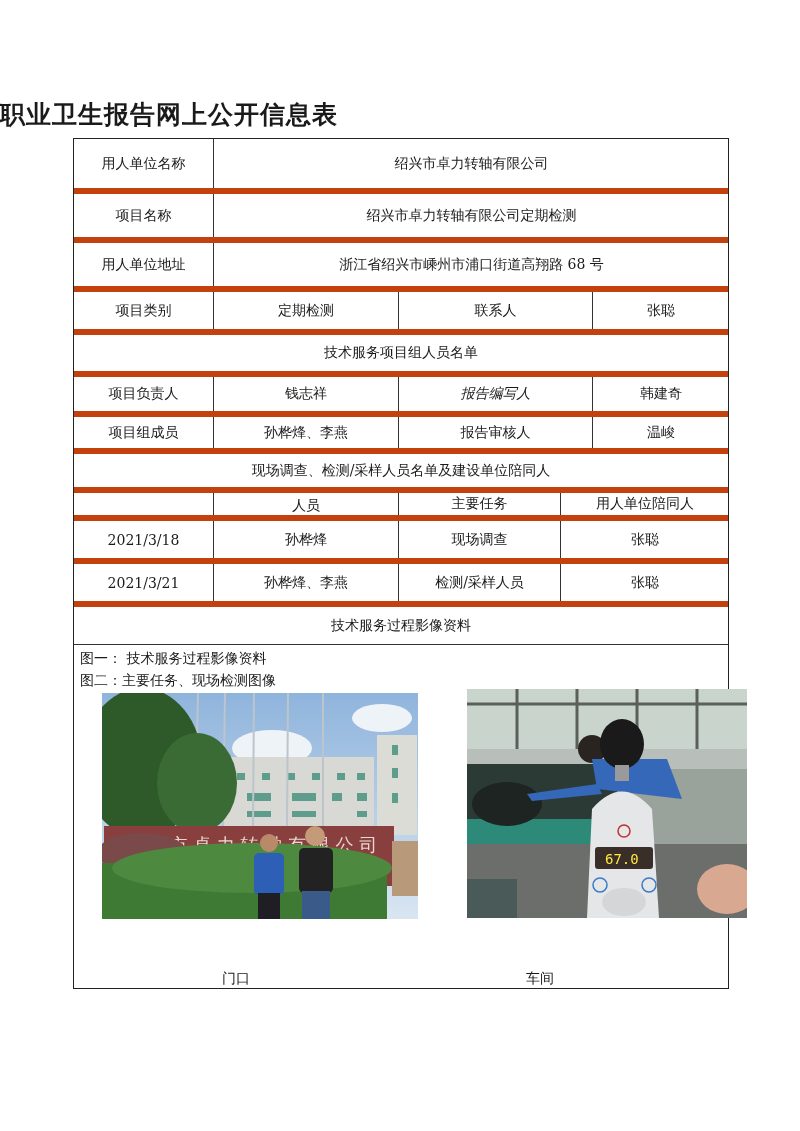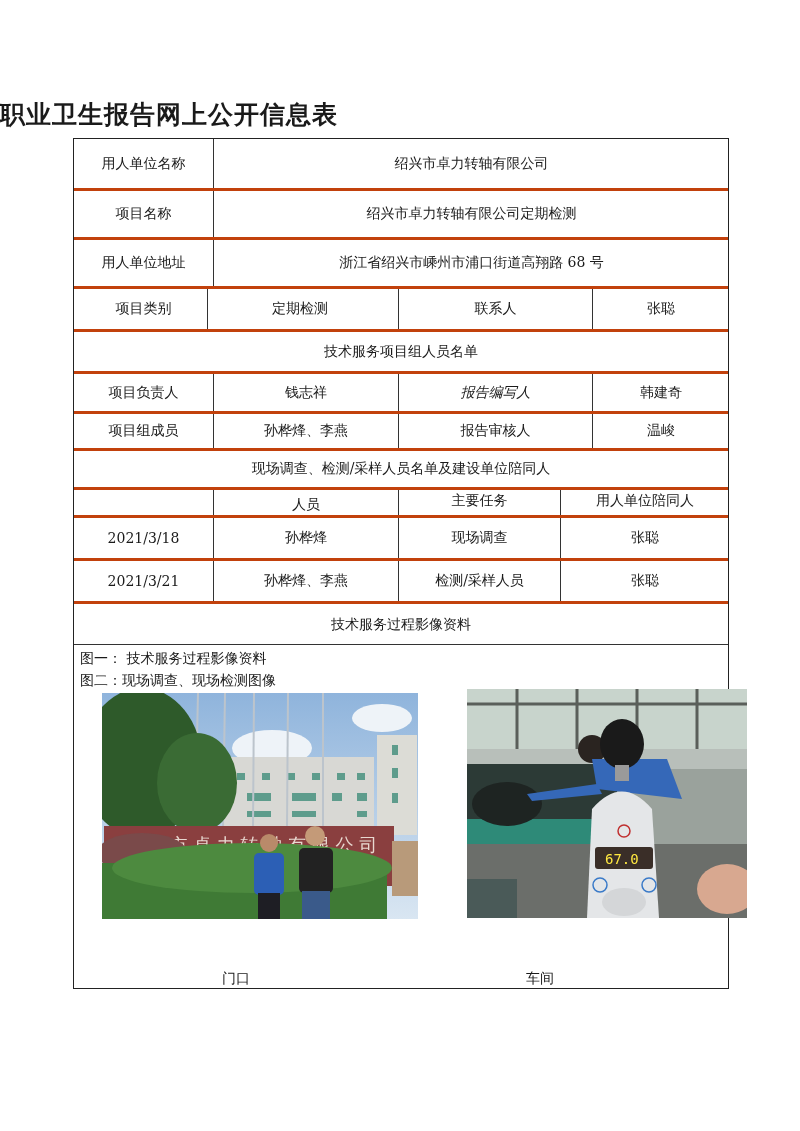--- a/index.html
+++ b/index.html
@@ -2,21 +2,21 @@
 <html><head>
   <meta charset="utf-8">
   <style>
     html, body { margin: 0; padding: 0; background: #ffffff; }
     body { width: 800px; height: 1131px; position: relative; overflow: hidden;
       font-family: "DejaVu Serif", "Liberation Serif", serif; color: #1a1a1a; }
     .title { position: absolute; left: 0; top: 98px; width: 800px; text-align: left;
       font-size: 25px; font-weight: bold; letter-spacing: 1px; }
     .tbl { position: absolute; left: 73px; top: 138px; width: 656px; height: 851px;
       border: 1.5px solid #222; box-sizing: border-box; }
-    .row { position: absolute; left: 0; width: 100%; border-top: 3px solid #c2410c; box-sizing: border-box; }
+    .row { position: absolute; left: 0; width: 100%; border-top: 6px solid #c2410c; box-sizing: border-box; }
     .row.first { border-top: none; }
     .cell { position: absolute; top: 0; height: 100%; display: flex; align-items: center;
       justify-content: center; font-size: 14px; box-sizing: border-box; }
     .cell.div { border-left: 1px solid #333; }
     .hdr-top { align-items: flex-start; padding-top: 2px; text-align: right; }
     .fig-area { position: absolute; left: 0; top: 505px; width: 100%; height: 344px; border-top: 1px solid #333; }
     .fig-line { position: absolute; left: 6px; font-size: 14px; }
     .photo { position: absolute; overflow: hidden; }
     .caption { position: absolute; font-size: 14px; }
   </style>
@@ -37,21 +37,21 @@
     <div class="cell div" style="left:139px;width:516px;">绍兴市卓力转轴有限公司定期检测</div>
   </div>
 
   <div class="row" style="top:98px;height:49px;">
     <div class="cell" style="left:0;width:139px;">用人单位地址</div>
     <div class="cell div" style="left:139px;width:516px;">浙江省绍兴市嵊州市浦口街道高翔路  68 号</div>
   </div>
 
   <div class="row" style="top:147px;height:43px;">
     <div class="cell" style="left:0;width:139px;">项目类别</div>
-    <div class="cell div" style="left:133px;width:185px;">定期检测</div>
+    <div class="cell div" style="left:139px;width:185px;">定期检测</div>
     <div class="cell div" style="left:324px;width:194px;">联系人</div>
     <div class="cell div" style="left:518px;width:137px;">张聪</div>
   </div>
 
   <div class="row" style="top:190px;height:42px;">
     <div class="cell" style="left:0;width:100%;">技术服务项目组人员名单</div>
   </div>
 
   <div class="row" style="top:232px;height:40px;">
     <div class="cell" style="left:0;width:139px;">项目负责人</div>
@@ -90,21 +90,21 @@
     <div class="cell div" style="left:324px;width:162px;">检测/采样人员</div>
     <div class="cell div" style="left:486px;width:169px;">张聪</div>
   </div>
 
   <div class="row" style="top:462px;height:44px;">
     <div class="cell" style="left:0;width:100%;">技术服务过程影像资料</div>
   </div>
 
   <div class="fig-area">
     <div class="fig-line" style="top:5px;">图一：  技术服务过程影像资料</div>
-    <div class="fig-line" style="top:27px;">图二：现场调查、现场检测图像</div>
+    <div class="fig-line" style="top:27px;">图二：主要任务、现场检测图像</div>
 
     <div class="photo" style="left:28px;top:48px;width:316px;height:226px;">
       <svg width="316" height="226" viewBox="0 0 316 226" xmlns="http://www.w3.org/2000/svg">
         <defs>
           <linearGradient id="sky" x1="0" y1="0" x2="0" y2="1">
             <stop offset="0" stop-color="#8fb4dc"></stop>
             <stop offset="1" stop-color="#d9e6f2"></stop>
           </linearGradient>
         </defs>
         <rect width="316" height="226" fill="url(#sky)"></rect>

